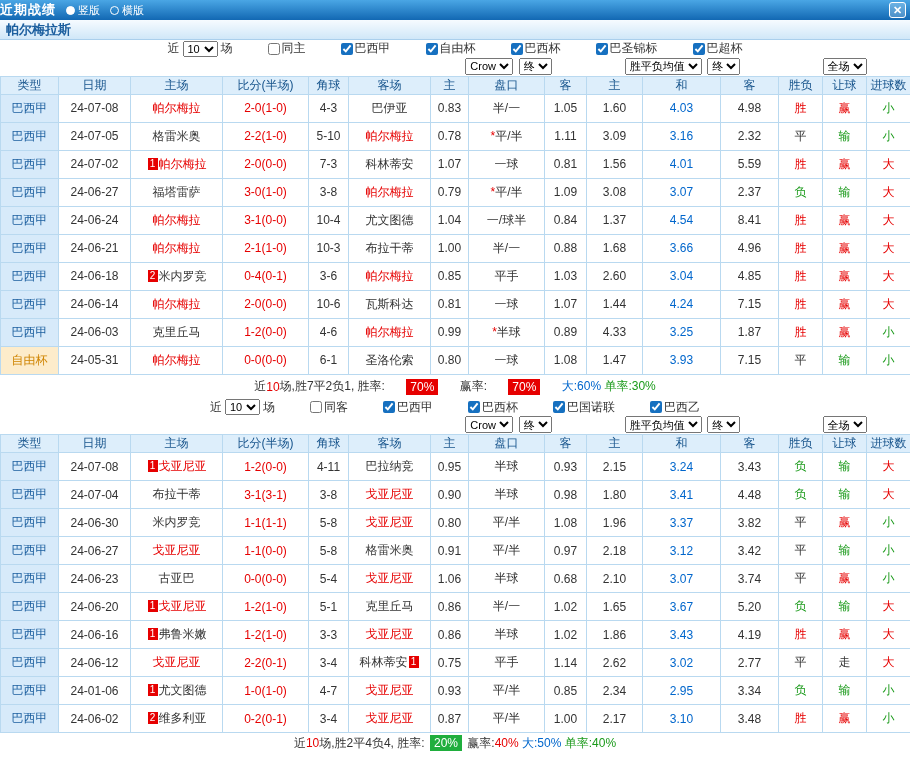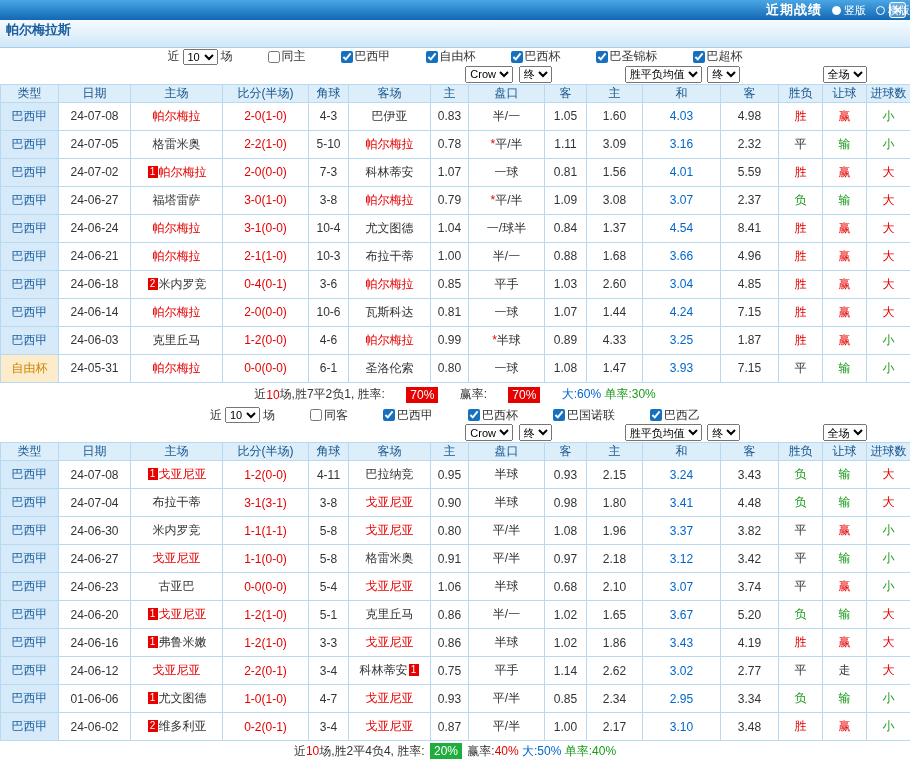--- a/index.html
+++ b/index.html
@@ -1,30 +1,30 @@
 <!DOCTYPE html>
 <html><head>
 <meta charset="utf-8">
 <style>
   * { margin:0; padding:0; box-sizing:border-box; }
   html,body { width:910px; height:771px; overflow:hidden; background:#fff;
     font-family:"Liberation Sans", sans-serif; font-size:12px; }
 
   .titlebar { height:20px; background:linear-gradient(#4aa6e5,#1268b3);
-    display:flex; align-items:center; justify-content:flex-end; gap:10px;
-    position:relative; color:#fff;padding-left:39px; }
+    display:flex; align-items:center; justify-content:flex-start; gap:10px;
+    position:relative; color:#fff; }
   .titlebar .title { font-weight:bold; font-size:13px; letter-spacing:1px; }
   .radio { display:inline-flex; align-items:center; gap:3px; cursor:pointer; font-size:11px; }
   .rdot { width:9px; height:9px; border:1px solid #fff; border-radius:50%; display:inline-block; background:transparent; }
   .rdot.on { background:#fff; }
   .close { position:absolute; right:4px; top:2px; width:17px; height:16px;
     line-height:14px; text-align:center; background:rgba(255,255,255,.22);
     border:1px solid #fff; border-radius:3px; font-size:11px; font-weight:bold; cursor:pointer; }
 
-  .teambar { height:28px; line-height:19px; padding-left:6px;
+  .teambar { height:20px; line-height:19px; padding-left:6px;
     background:linear-gradient(#f6fbff,#d0e7f8); border-bottom:1px solid #aacfec;
     color:#1b5e9e; font-weight:bold; font-size:13px; }
 
   .filter { height:17px; display:flex; align-items:center; justify-content:center; gap:3px; color:#333; }
   .filter select { height:16px; font-size:11px; }
   .cbgroup { display:inline-flex; gap:7px; margin-left:4px; align-items:center; }
   .cb { display:inline-flex; align-items:center; gap:2px; cursor:pointer;padding-left:28px; }
   .cb input { width:12px; height:12px; accent-color:#1670c0; margin:0; }
 
   table.grid { width:910px; border-collapse:collapse; table-layout:fixed; }
@@ -600,21 +600,21 @@
           <td>2.62</td>
           <td class="draw">3.02</td>
           <td>2.77</td>
           <td class="c-draw">平</td>
           <td class="c-draw">走</td>
           <td class="c-win">大</td>
         </tr>
 
         <tr>
           <td class="type">巴西甲</td>
-          <td>01-06-06</td>
+          <td>24-01-06</td>
           <td><span class="badge">1</span><span>尤文图德</span></td>
           <td class="score">1-0(1-0)</td>
           <td>4-7</td>
           <td><span class="hl">戈亚尼亚</span></td>
           <td>0.93</td>
           <td>平/半</td>
           <td>0.85</td>
           <td>2.34</td>
           <td class="draw">2.95</td>
           <td>3.34</td>

